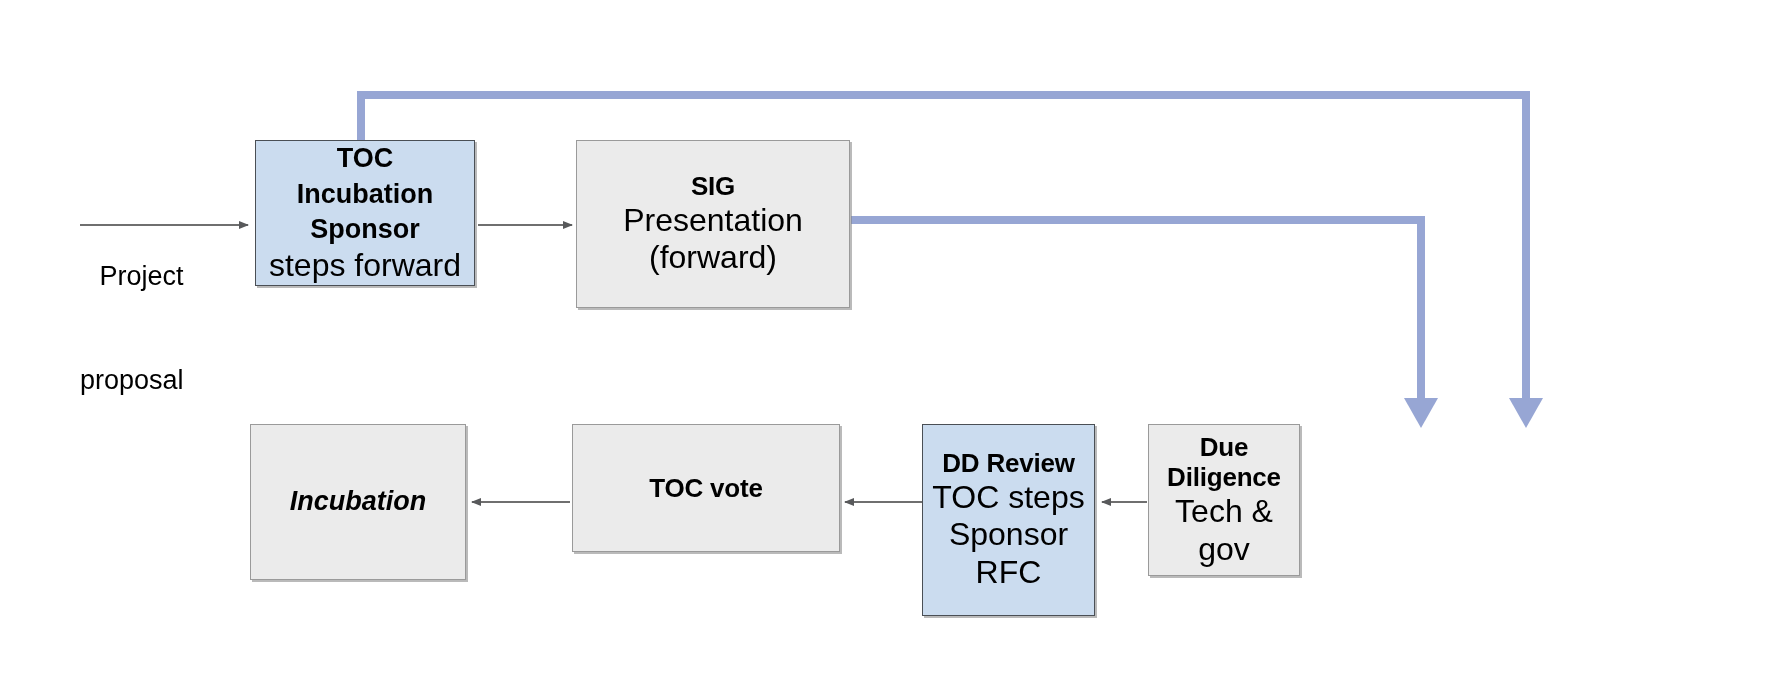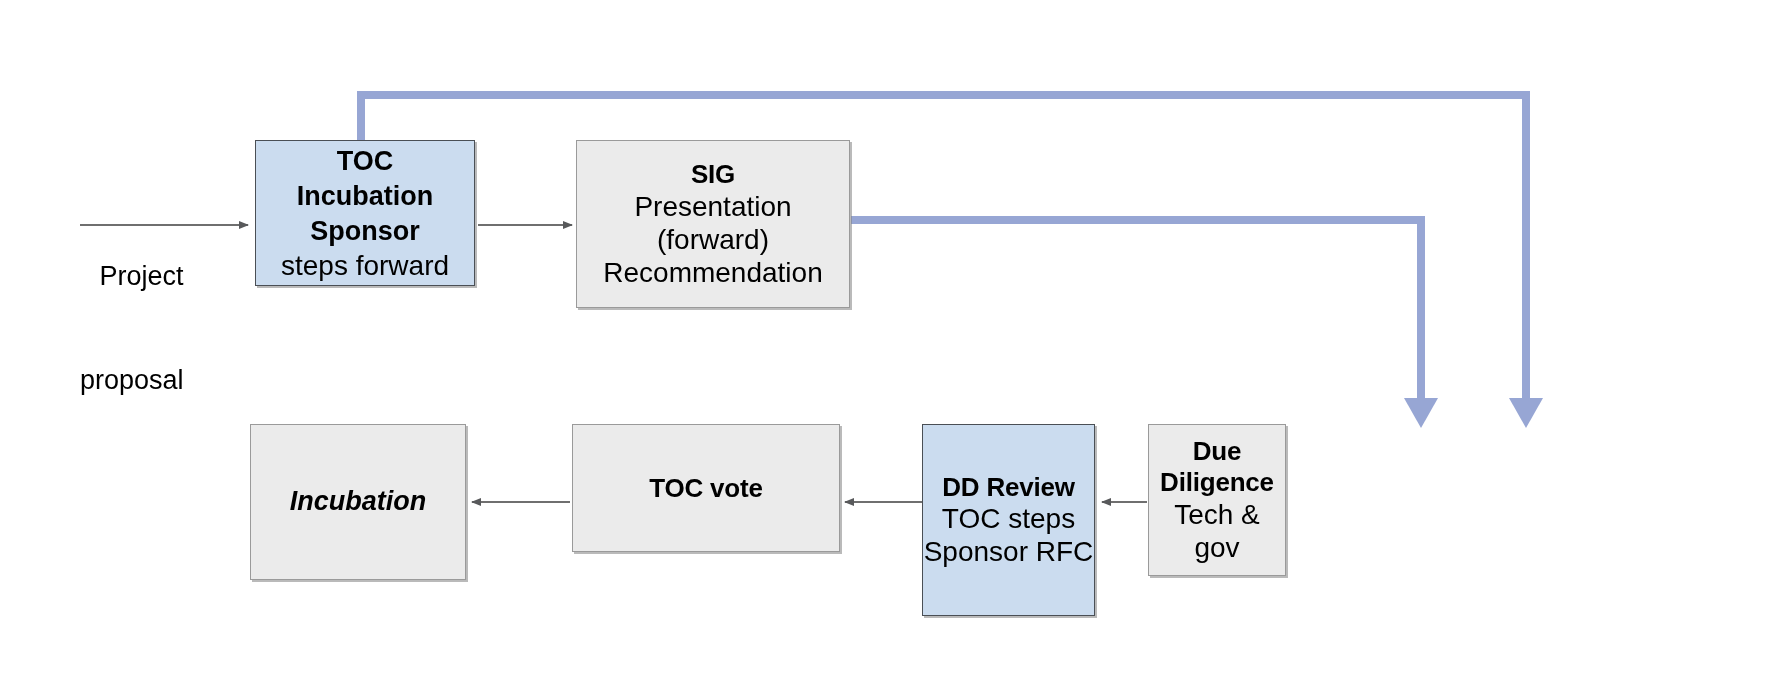--- a/index.html
+++ b/index.html
@@ -40,21 +40,21 @@
     background: #cbdcef;
     border-color: #4a4f55;
   }
   .node .ttl {
     font-weight: bold;
     font-size: 26px;
     letter-spacing: -0.2px;
   }
   .node .ln {
     font-weight: normal;
-    font-size: 28px;
+    font-size: 32px;
   }
   .node .ttl-italic {
     font-weight: bold;
     font-style: italic;
     font-size: 27px;
   }
   .node .ttl-stack {
     font-weight: bold;
     font-size: 27px;
     line-height: 1.3;
@@ -133,24 +133,23 @@
     <div class="ttl-stack">TOC</div>
     <div class="ttl-stack">Incubation</div>
     <div class="ttl-stack">Sponsor</div>
     <div class="ln">steps forward</div>
   </div>
 
   <div class="node gray" style="left:576px; top:140px; width:274px; height:168px;">
     <div class="ttl">SIG</div>
     <div class="ln">Presentation</div>
     <div class="ln">(forward)</div>
-    <div class="ln">Recommendation</div>
   </div>
 
-  <div class="node gray" style="left:1148px; top:424px; width:138px; height:152px;">
+  <div class="node gray" style="left:1148px; top:424px; width:152px; height:152px;">
     <div class="ttl">Due Diligence</div>
     <div class="ln">Tech &amp; gov</div>
   </div>
 
   <div class="node blue" style="left:922px; top:424px; width:173px; height:192px;">
     <div class="ttl">DD Review</div>
     <div class="ln">TOC steps</div>
     <div class="ln">Sponsor RFC</div>
   </div>
 

